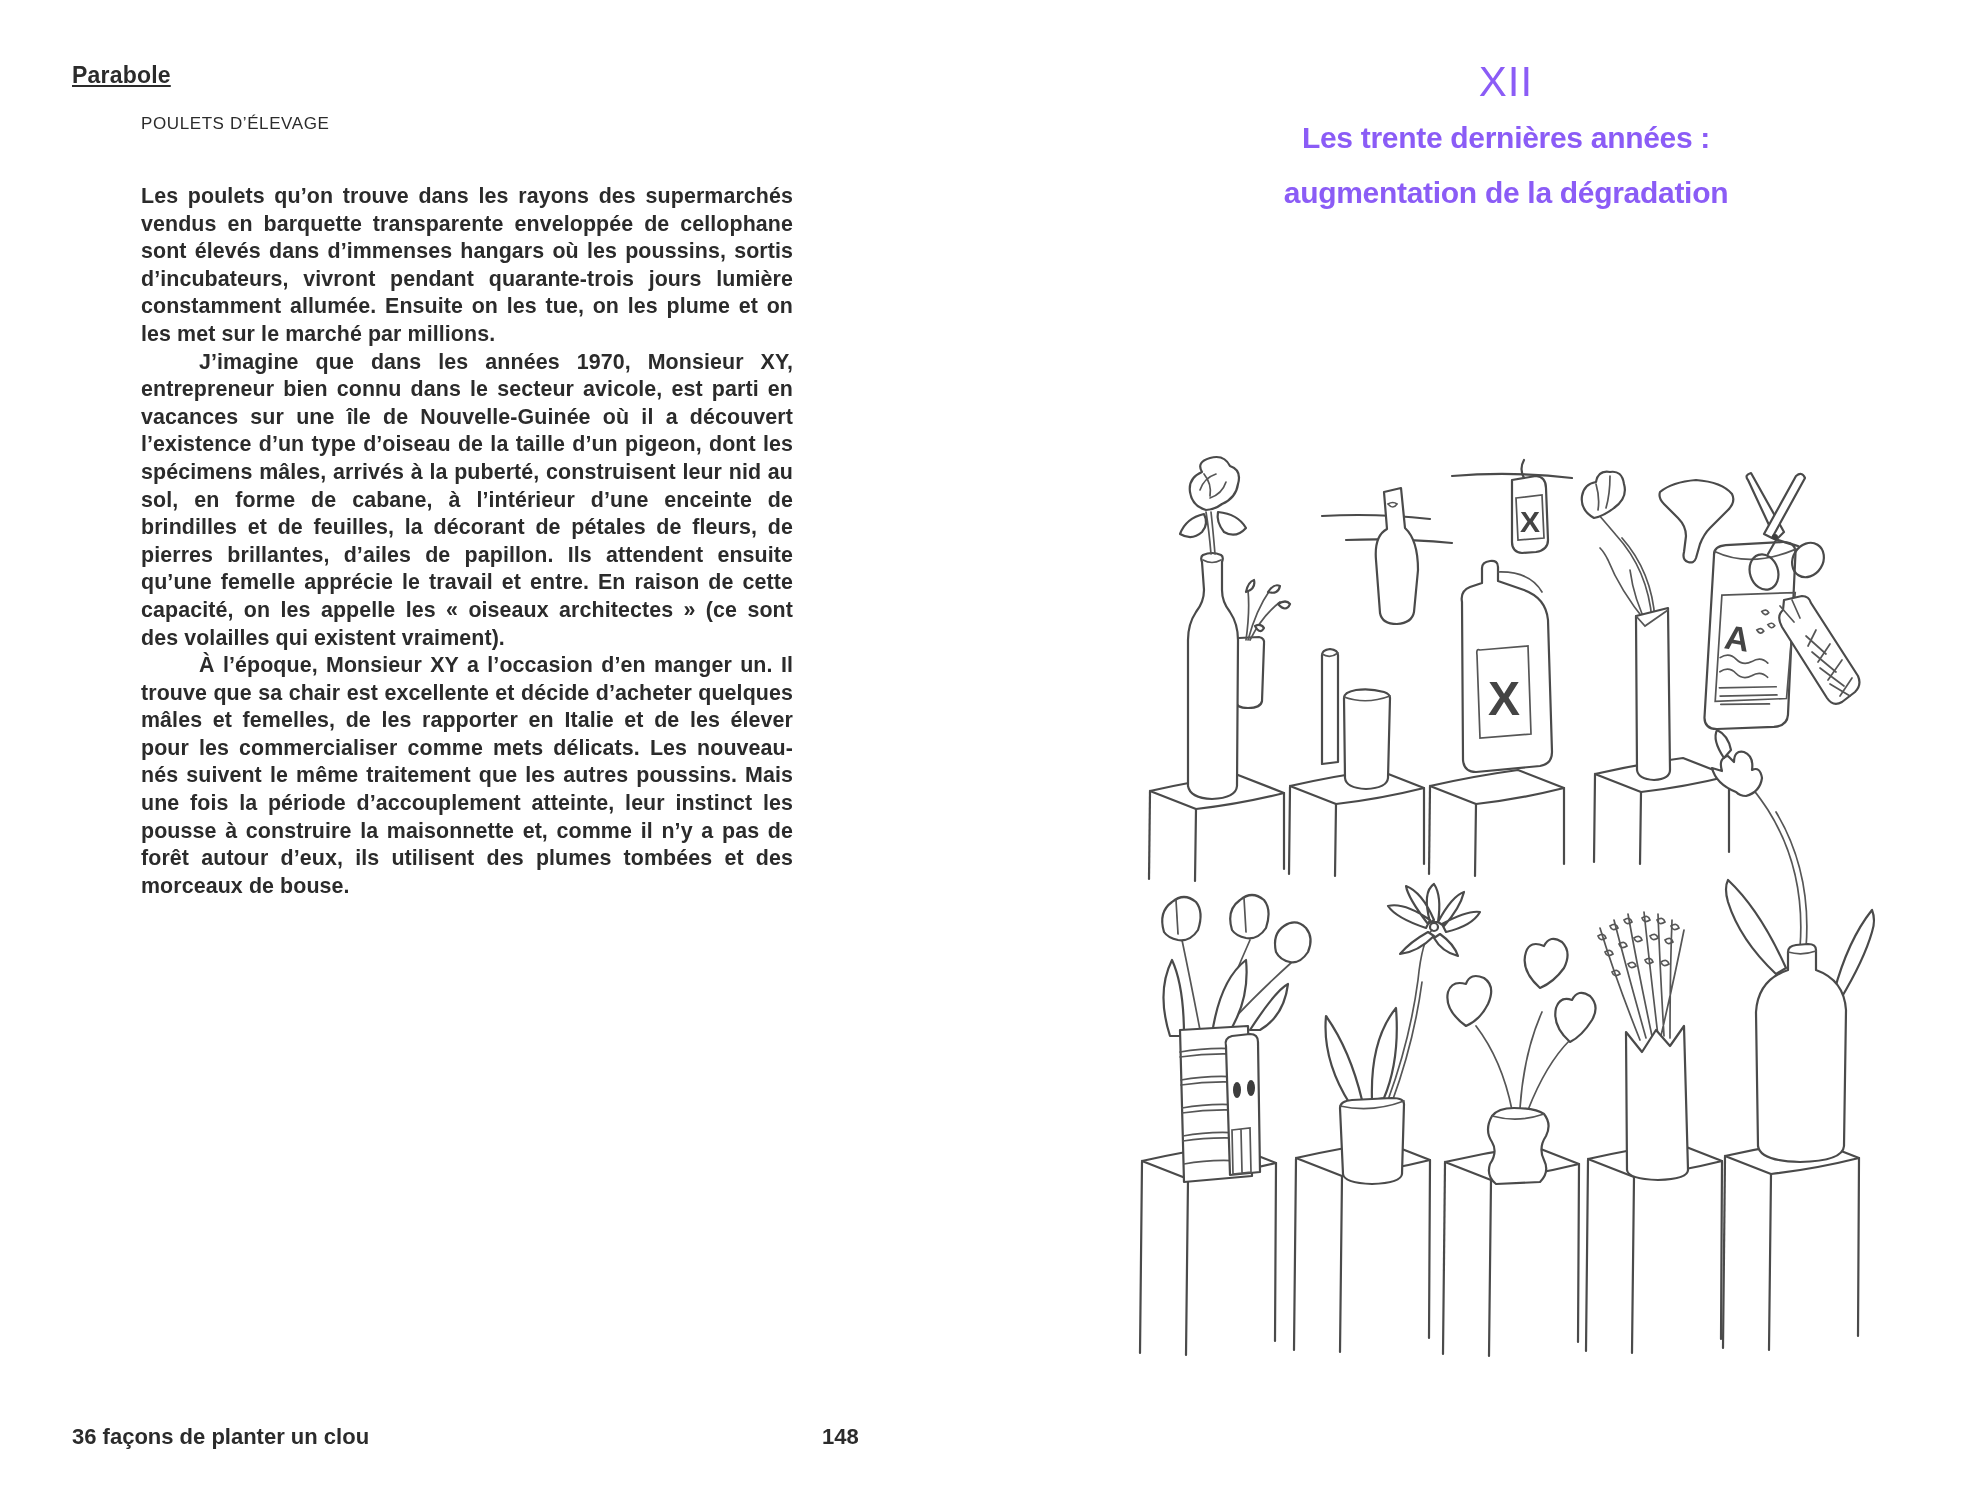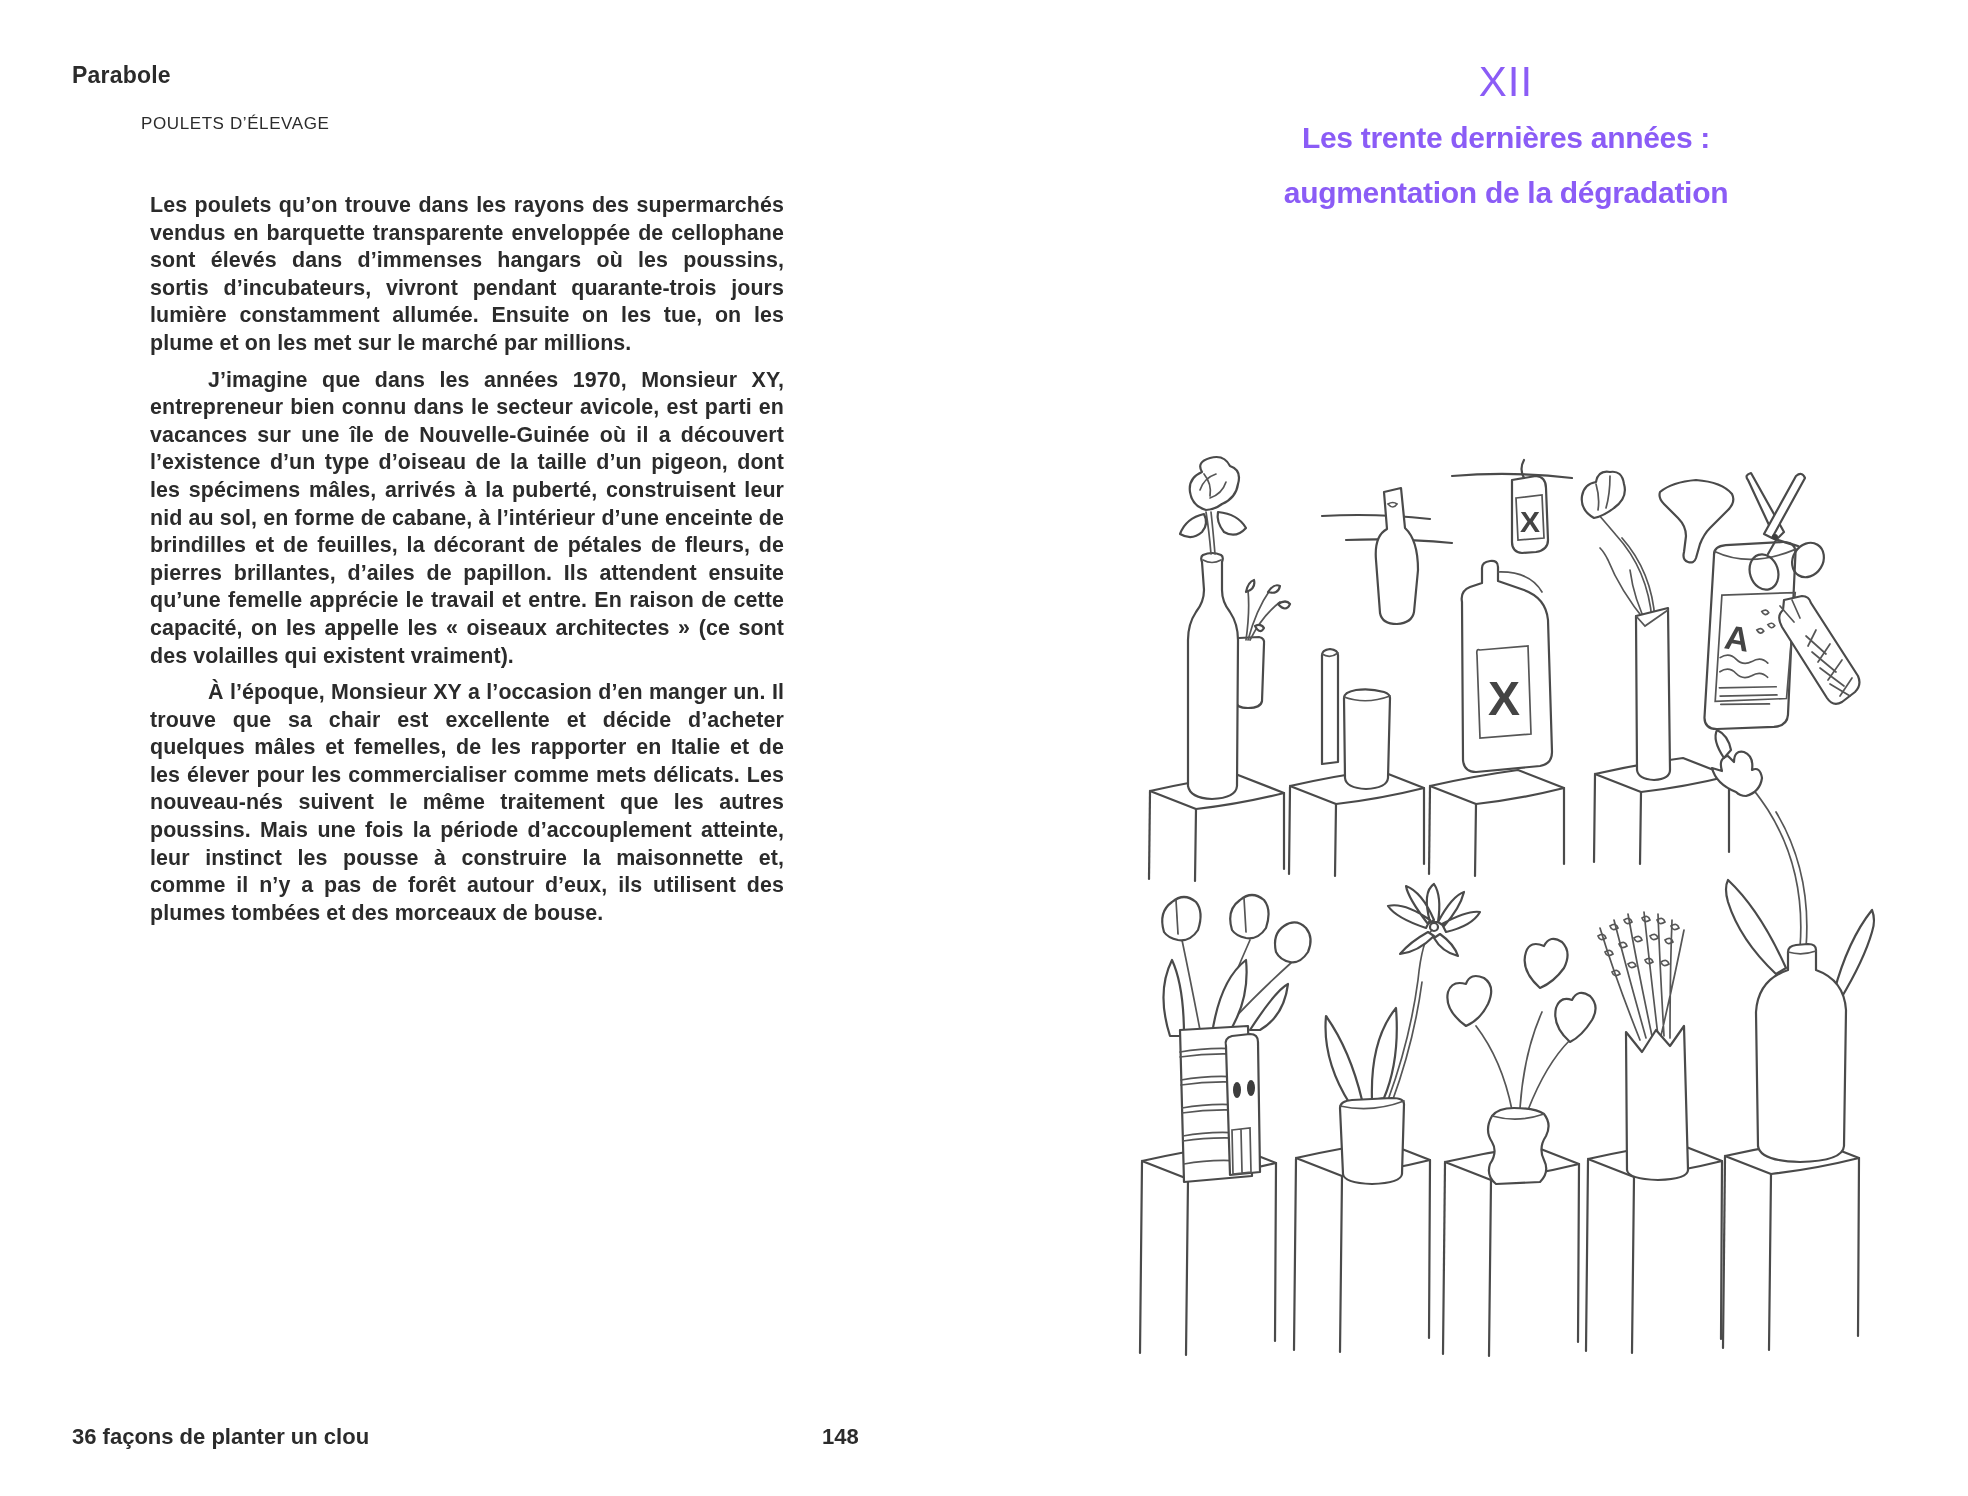--- a/index.html
+++ b/index.html
@@ -1,23 +1,23 @@
 <!DOCTYPE html>
 <html><head>
 <meta charset="utf-8">
 <style>
   html,body{margin:0;padding:0;background:#ffffff;}
   #spread{position:relative;width:1968px;height:1496px;background:#ffffff;overflow:hidden;
           font-family:"Liberation Sans",sans-serif;color:#2b2b2b;}
   .abs{position:absolute;}
-  #running-header{left:72px;top:62px;font-size:23px;font-weight:700;letter-spacing:.2px;}
+  #running-header{left:72px;top:62px;font-size:23px;font-weight:700;letter-spacing:.2px;text-decoration:underline;}
   #section-title{left:141px;top:114px;width:652px;text-align:left;font-size:17px;font-weight:400;letter-spacing:.6px;}
   #body-text{left:141px;top:183px;width:652px;font-size:21.4px;line-height:27.6px;
              font-weight:600;text-align:justify;letter-spacing:.1px;}
-  #body-text p{margin:9px;}
+  #body-text p{margin:0;}
   #body-text p.indent{text-indent:58px;}
   #footer-book-title{left:72px;top:1424px;font-size:22px;font-weight:700;}
   #page-number{left:822px;top:1424px;font-size:22px;font-weight:700;}
   #chapter-head{left:1044px;top:58px;width:924px;text-align:center;color:#8b5cf6;}
   #chapter-number{font-size:42px;font-weight:400;letter-spacing:1px;margin:0;}
   #chapter-title{font-size:30px;font-weight:700;line-height:55px;letter-spacing:-.3px;margin:4px 0 0 0;}
   #illustration-wrap{left:1100px;top:440px;width:860px;height:940px;}
   svg{display:block;}
   .ln{fill:none;stroke:#4a4a4a;stroke-width:2.2;stroke-linecap:round;stroke-linejoin:round;}
   .lnw{fill:#ffffff;stroke:#4a4a4a;stroke-width:2.2;stroke-linecap:round;stroke-linejoin:round;}

